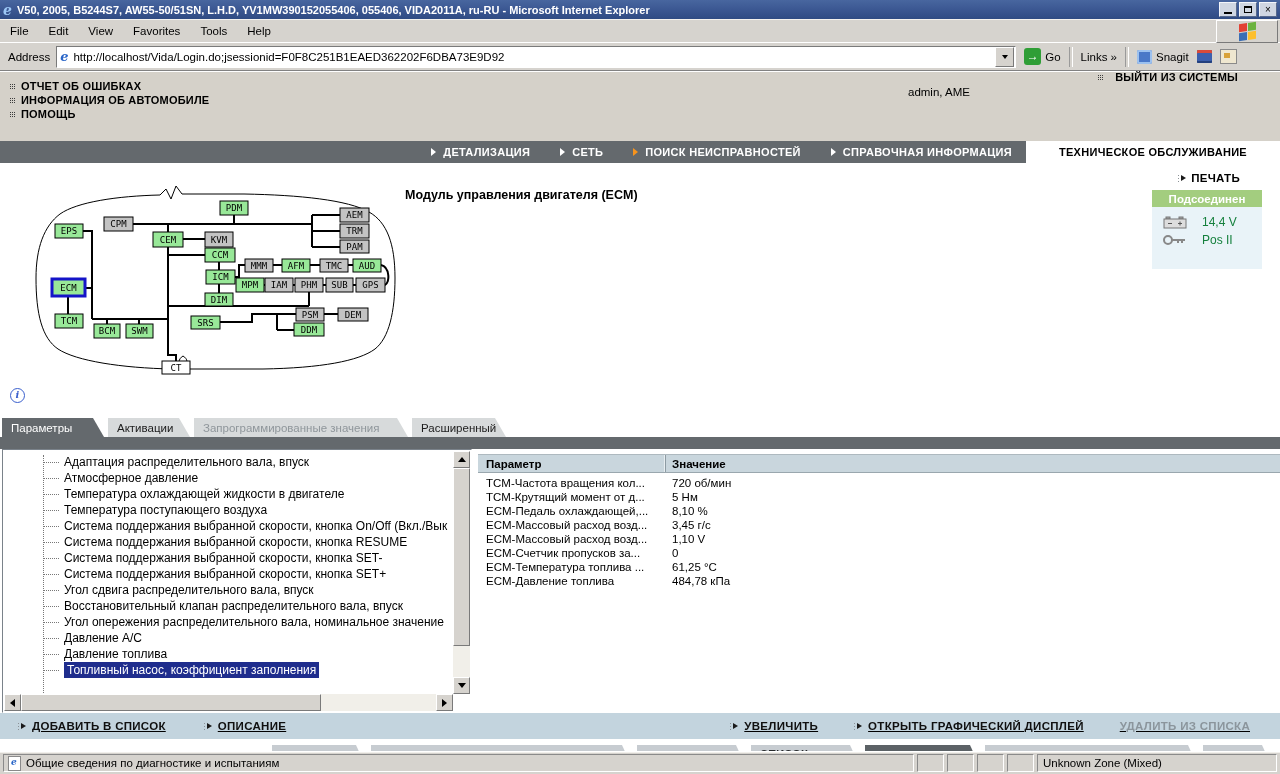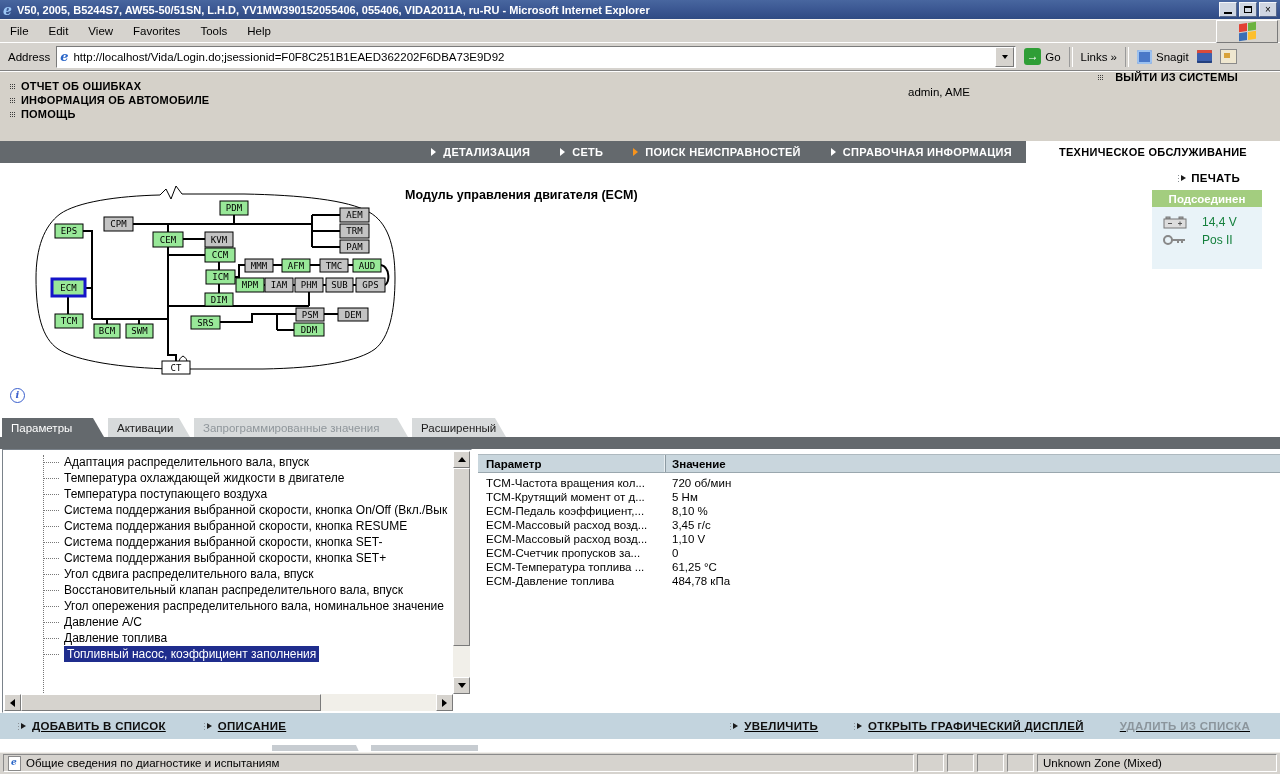--- a/index.html
+++ b/index.html
@@ -113,21 +113,21 @@
   .hsb{position:absolute;left:1px;right:18px;bottom:1px;height:17px;background:#f1efe9;}
   .hsb .left{left:0;top:0;} .hsb .right{right:0;top:0;}
   .hsb .thumb{position:absolute;top:0;left:17px;width:300px;height:17px;background:#d6d3ce;
     border:1px solid;border-color:#fff #7a7a7a #7a7a7a #fff;box-sizing:border-box;}
   .tri{width:0;height:0;}
   .tri.t-up{border-left:4px solid transparent;border-right:4px solid transparent;border-bottom:5px solid #000;}
   .tri.t-down{border-left:4px solid transparent;border-right:4px solid transparent;border-top:5px solid #000;}
   .tri.t-left{border-top:4px solid transparent;border-bottom:4px solid transparent;border-right:5px solid #000;}
   .tri.t-right{border-top:4px solid transparent;border-bottom:4px solid transparent;border-left:5px solid #000;}
   
-  .right-pane{position:absolute;left:478px;top:449px;right:0;height:325px;background:#fff;}
+  .right-pane{position:absolute;left:478px;top:449px;right:0;height:263px;background:#fff;}
   .thead{margin-top:5px;height:17px;background:#c9d6dd;display:flex;align-items:center;
     border-top:1px solid #aeb9bf;border-bottom:1px solid #9aa7ae;}
   .thead .c1{width:187px;padding-left:8px;font-size:11.5px;font-weight:bold;color:#000;box-sizing:border-box;}
   .thead .c2{padding-left:6px;font-size:11.5px;font-weight:bold;color:#000;border-left:1px solid #8d9ba3;
     box-shadow:-1px 0 0 #e8eef1;align-self:stretch;display:flex;align-items:center;flex:1;}
   #tbody{margin-top:3px;}
   .trow{display:flex;height:14px;align-items:center;}
   .trow .c1{width:187px;padding-left:8px;font-size:11.5px;color:#000;white-space:nowrap;overflow:hidden;box-sizing:border-box;}
   .trow .c2{padding-left:7px;font-size:11.5px;color:#000;white-space:nowrap;}
   
@@ -466,20 +466,23 @@
 <div class="dark-bar"></div>
 
 <div class="left-pane">
   <div class="list-area" id="list-area">
     <div class="tree-line"></div>
     <div id="param-list">
         <div class="lrow">
           <span class="">Адаптация распределительного вала, впуск</span>
         </div>
         <div class="lrow">
+          <span class="">Атмосферное давление</span>
+        </div>
+        <div class="lrow">
           <span class="">Температура охлаждающей жидкости в двигателе</span>
         </div>
         <div class="lrow">
           <span class="">Температура поступающего воздуха</span>
         </div>
         <div class="lrow">
           <span class="">Система поддержания выбранной скорости, кнопка On/Off (Вкл./Вык</span>
         </div>
         <div class="lrow">
           <span class="">Система поддержания выбранной скорости, кнопка RESUME</span>
@@ -538,21 +541,21 @@
   <div id="tbody">
       <div class="trow">
         <span class="c1">TCM-Частота вращения кол...</span>
         <span class="c2">720 об/мин</span>
       </div>
       <div class="trow">
         <span class="c1">TCM-Крутящий момент от д...</span>
         <span class="c2">5 Нм</span>
       </div>
       <div class="trow">
-        <span class="c1">ECM-Педаль коэффициент,...</span>
+        <span class="c1">ECM-Педаль охлаждающей,...</span>
         <span class="c2">8,10 %</span>
       </div>
       <div class="trow">
         <span class="c1">ECM-Массовый расход возд...</span>
         <span class="c2">3,45 г/с</span>
       </div>
       <div class="trow">
         <span class="c1">ECM-Массовый расход возд...</span>
         <span class="c2">1,10 V</span>
       </div>

